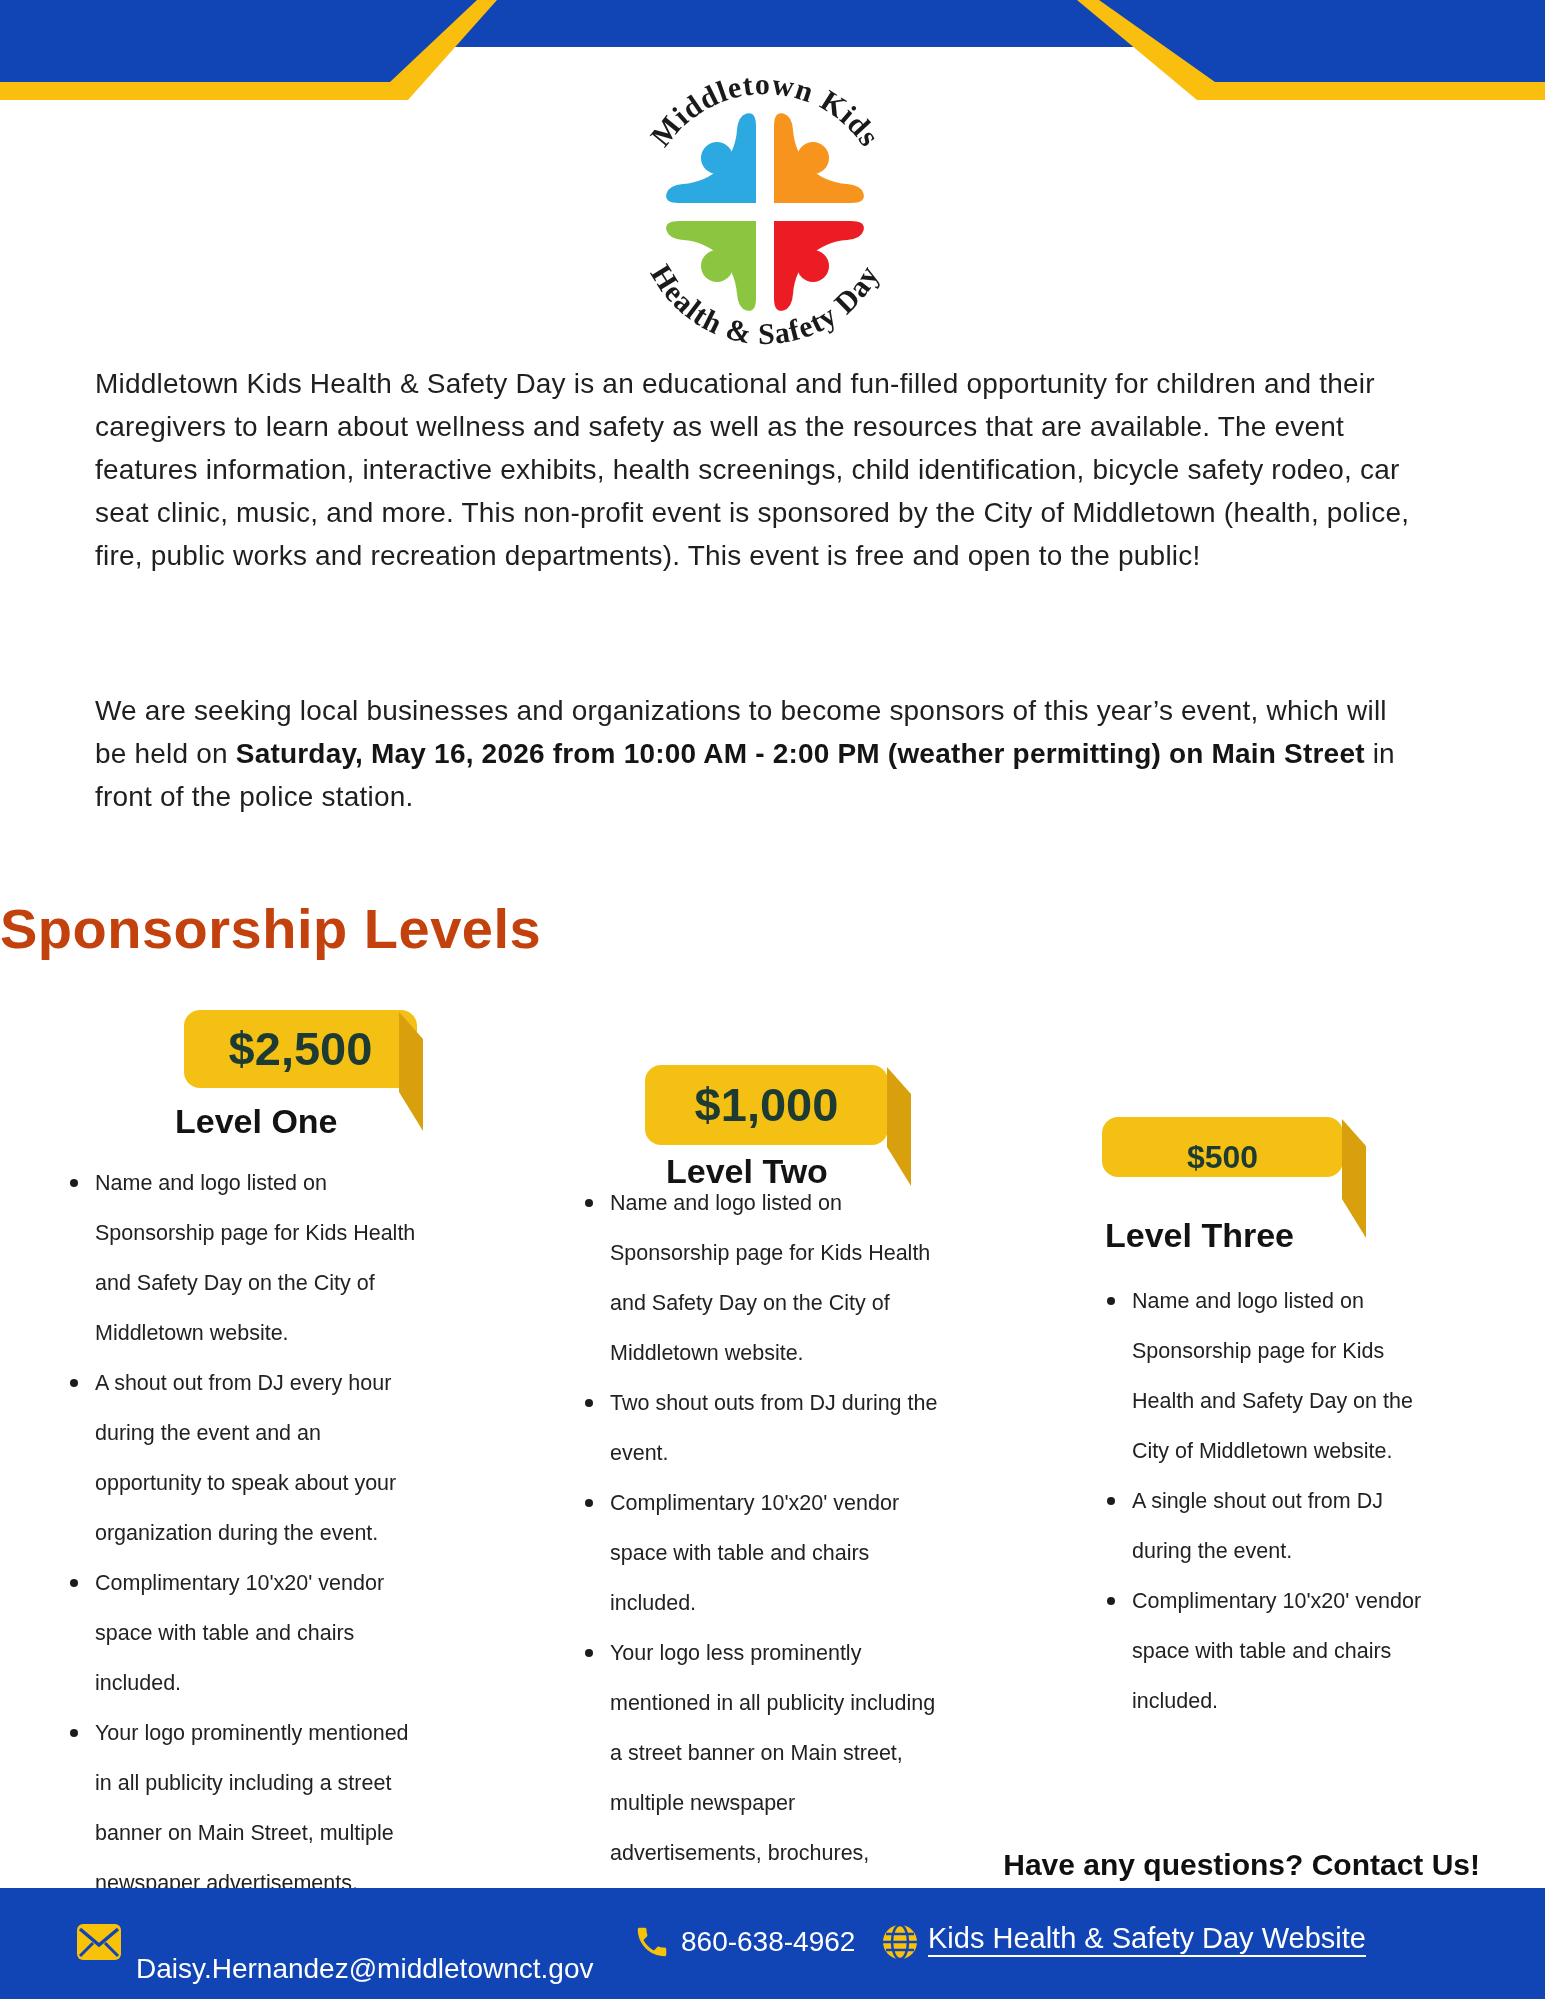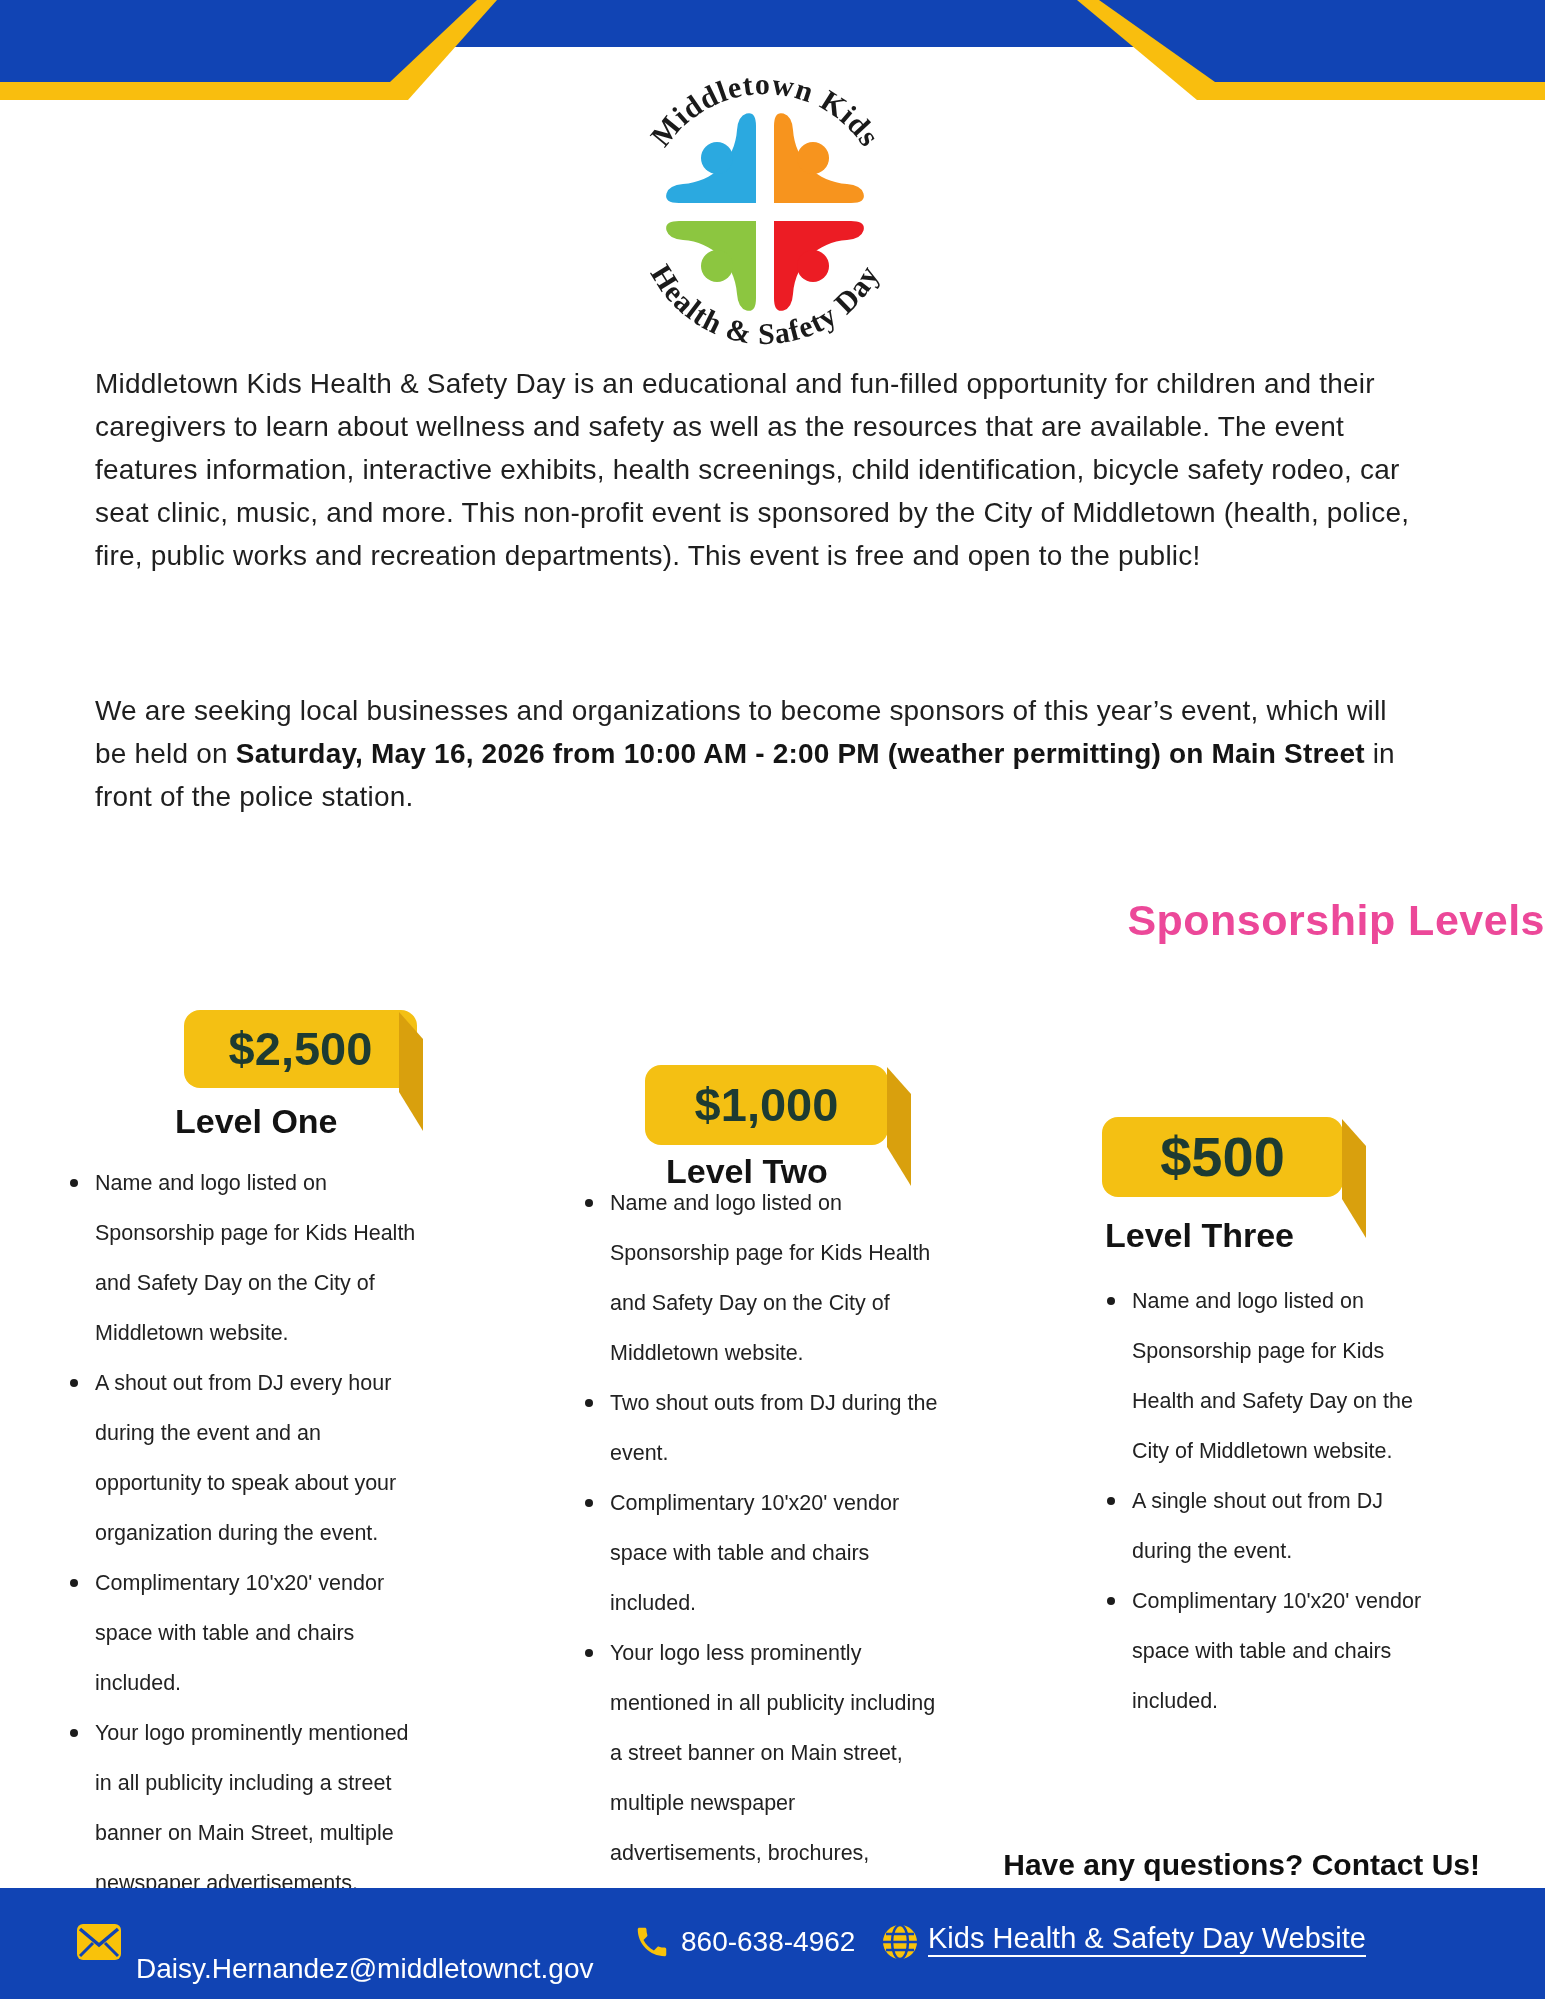--- a/index.html
+++ b/index.html
@@ -12,26 +12,26 @@
   #banner{left:0;top:0;width:1545px;height:105px;}
   
   #logo{left:615px;top:62px;width:300px;height:300px;}
   .arc-text{font-family:"Liberation Serif","DejaVu Serif",serif;font-weight:bold;font-size:30px;fill:#1a1a1a;letter-spacing:1px;}
   
   .para{left:95px;width:1330px;font-size:28px;line-height:43px;color:#1f1f1f;letter-spacing:0.2px;}
   #para1{top:362px;}
   #para2{top:689px;}
   #para2 b{font-weight:bold;color:#151515;}
   
-  #section-title{left:0;right:0;top:896px;text-align:right;font-size:43px;font-weight:bold;color:#ec4899;letter-spacing:0.5px;}
+  #section-title{left:0;right:0;top:896px;text-align:left;font-size:56px;font-weight:bold;color:#c2410c;letter-spacing:0.5px;}
   
   .badge{background:#F4C013;border-radius:16px;text-align:center;color:#1D3B32;font-weight:bold;}
   #badge1{left:167px;top:1010px;width:233px;height:78px;font-size:47px;line-height:78px;margin-left:17px;}
   #badge2{left:645px;top:1065px;width:243px;height:80px;font-size:47px;line-height:80px;}
-  #badge3{left:1102px;top:1117px;width:241px;height:80px;font-size:56px;line-height:80px;}
+  #badge3{left:1102px;top:1117px;width:241px;height:60px;font-size:32px;line-height:80px;}
   .tail{width:25px;height:122px;}
   #tail1{left:399px;top:1012px;}
   #tail2{left:887px;top:1067px;}
   #tail3{left:1342px;top:1119px;}
   
   .level-name{font-size:34px;font-weight:bold;color:#131313;}
   #lname1{left:175px;top:1102px;}
   #lname2{left:666px;top:1152px;}
   #lname3{left:1105px;top:1216px;text-align:right;}
   

